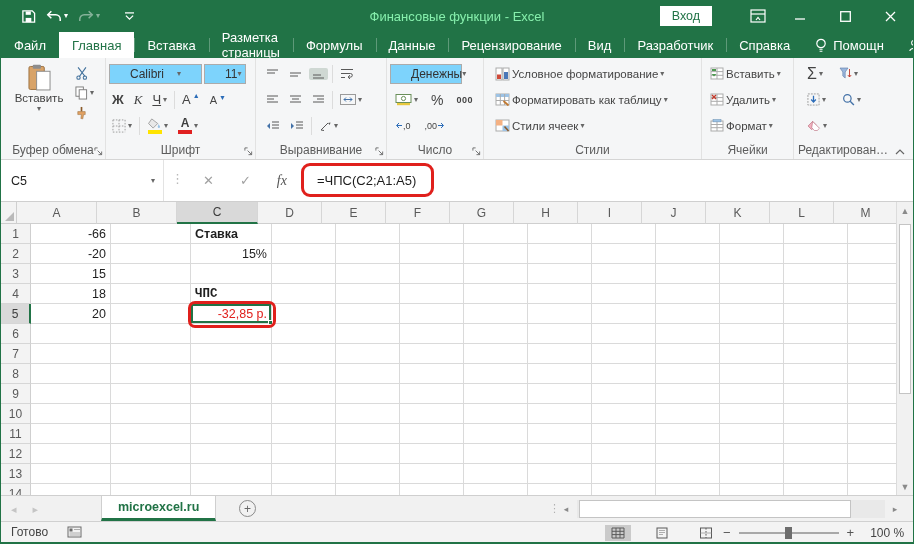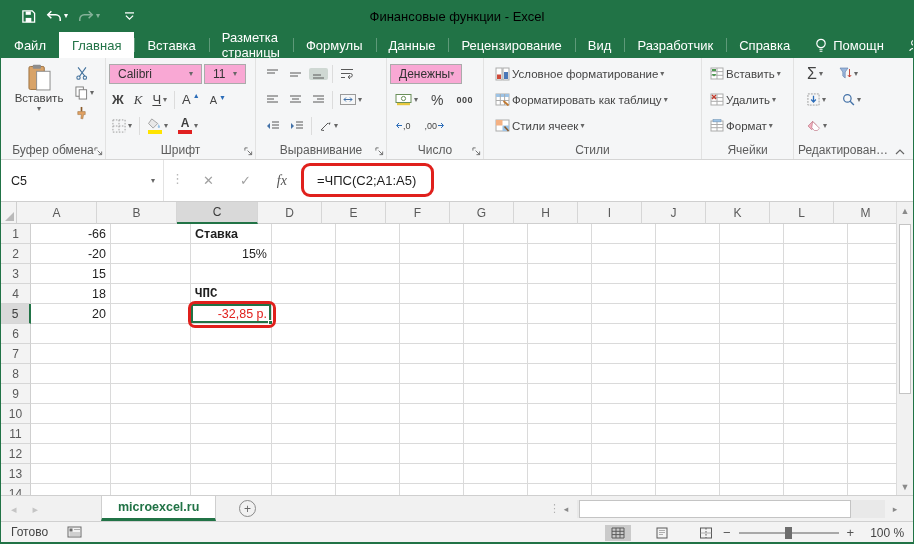--- a/index.html
+++ b/index.html
@@ -8,21 +8,21 @@
     position:relative; width:914px; height:544px; overflow:hidden;
     font-family:"Liberation Sans","DejaVu Sans",sans-serif;
     background:#f5f6f7; border-left:1px solid #217346; border-right:1px solid #217346;
   }
   svg { display:block; }
   
   .titlebar { position:absolute; left:0; top:0; width:100%; height:32px; background:#217346; display:flex; align-items:center; }
   .qat { position:absolute; left:20px; top:0; height:32px; display:flex; align-items:center; gap:10px; }
   .qat .qbtn { display:flex; align-items:center; gap:2px; cursor:default; }
   .dim { opacity:.45; }
-  .wtitle { position:absolute; left:0; right:0; top:0; height:32px; display:flex; align-items:center; justify-content:center; color:#000000; font-size:13px; pointer-events:none; }
+  .wtitle { position:absolute; left:0; right:0; top:0; height:32px; display:flex; align-items:center; justify-content:center; color:#86efac; font-size:13px; pointer-events:none; }
   .tb-right { position:absolute; right:0; top:0; height:32px; display:flex; align-items:center; }
   .signin { background:#fff; color:#217346; font-size:12.5px; padding:3px 12px; border:none; margin-right:26px; cursor:pointer; }
   .winbtn { width:45px; height:32px; display:flex; align-items:center; justify-content:center; color:#fff; font-size:14px; }
   .ribopt { width:40px; }
   
   .tabrow { position:absolute; left:0; top:32px; width:100%; height:26px; background:#217346; display:flex; align-items:stretch; }
   .tab { color:#fff; font-size:13px; padding:0 13px; display:flex; align-items:center; position:relative; cursor:pointer; }
   .tab.sep::before { content:""; position:absolute; left:0; top:6px; bottom:6px; width:1px; background:rgba(255,255,255,.28); }
   .tab.active { background:#fff; color:#217346; }
   .tabrow .spacer { flex:1; }
@@ -30,21 +30,21 @@
   
   .ribbon { position:absolute; left:0; top:58px; width:100%; height:102px; background:#f5f6f7; border-bottom:1px solid #d5d5d5; display:flex; }
   .group { position:relative; border-right:1px solid #e2e2e2; padding:4px 3px 18px 3px; }
   .glabel { position:absolute; bottom:2px; left:0; right:0; text-align:center; font-size:12px; color:#5c5c5c; white-space:nowrap; overflow:hidden; }
   .launcher { position:absolute; right:2px; bottom:3px; cursor:pointer; }
   .grow-col { display:flex; flex-direction:column; justify-content:flex-start; gap:3px; }
   .rrow { display:flex; align-items:center; gap:4px; height:23px; }
   .ibtn { display:flex; align-items:center; gap:2px; padding:1px 3px; border-radius:2px; cursor:pointer; color:#444; }
   .ibtn.sel { background:#cfd8d3; }
   .caret { font-size:8px; color:#666; line-height:1; }
-  .combo { background:#f9a8d4; border:1px solid #ababab; height:20px; display:flex; align-items:center; justify-content:space-between; padding:0 8px; font-size:12px; color:#333; cursor:pointer; }
+  .combo { background:#7dd3fc; border:1px solid #ababab; height:20px; display:flex; align-items:center; justify-content:space-between; padding:0 20px; font-size:12px; color:#333; cursor:pointer; }
   .glyph-b { font-weight:bold; font-size:13px; color:#444; }
   .glyph-i { font-style:italic; font-size:13px; font-family:"Liberation Serif",serif; color:#444; }
   .glyph-u { font-size:13px; text-decoration:underline; color:#444; }
   .vr { width:1px; height:18px; background:#dcdcdc; }
   .paste { display:flex; flex-direction:column; align-items:center; width:54px; cursor:pointer; gap:1px; padding-top:2px; }
   .paste .plabel { font-size:11.5px; color:#444; }
   .clip-col { display:flex; flex-direction:column; gap:4px; padding-top:3px; }
   .colorbar { height:4px; width:14px; margin-top:1px; }
   .stack { display:flex; flex-direction:column; align-items:center; line-height:1; }
   .srow-label { font-size:11.5px; color:#444; white-space:nowrap; }
@@ -134,20 +134,45 @@
         <span class="caret" style="color:#fff">▾</span>
       </span>
       <span class="qbtn" style="margin-left:14px">
         <svg width="11" height="9" viewBox="0 0 12 10">
             <path d="M1 1h10" stroke="#fff" stroke-width="1.4"></path>
             <path d="M2 4l4 4 4-4" fill="none" stroke="#fff" stroke-width="1.4"></path>
           </svg>
       </span>
     </div>
     <div class="wtitle">Финансовые функции  -  Excel</div>
+    <div class="tb-right">
+      <button class="signin">Вход</button>
+      <span class="winbtn ribopt">
+        <svg width="16" height="14" viewBox="0 0 16 14">
+            <rect x="1" y="1" width="14" height="12" fill="none" stroke="#fff" stroke-width="1.2"></rect>
+            <path d="M1 5h14" stroke="#fff" stroke-width="1.2"></path>
+            <path d="M6 11l2-2.5 2 2.5" fill="none" stroke="#fff" stroke-width="1.2"></path>
+          </svg>
+      </span>
+      <span class="winbtn">
+          <svg width="11" height="11">
+            <path d="M0 8h10" stroke="#fff" stroke-width="1.3"></path>
+          </svg>
+        </span>
+      <span class="winbtn">
+          <svg width="11" height="11">
+            <rect x="0.7" y="0.7" width="9.6" height="9.6" fill="none" stroke="#fff" stroke-width="1.3"></rect>
+          </svg>
+        </span>
+      <span class="winbtn">
+          <svg width="11" height="11">
+            <path d="M1 1l9 9M10 1l-9 9" stroke="#fff" stroke-width="1.3"></path>
+          </svg>
+        </span>
+    </div>
   </div>
 
   <div class="tabrow">
     <div id="tabs-host" style="display:flex">
         <div class="tab">Файл</div>
         <div class="tab active">Главная</div>
         <div class="tab sep">Вставка</div>
         <div class="tab sep">Разметка страницы</div>
         <div class="tab sep">Формулы</div>
         <div class="tab sep">Данные</div>

